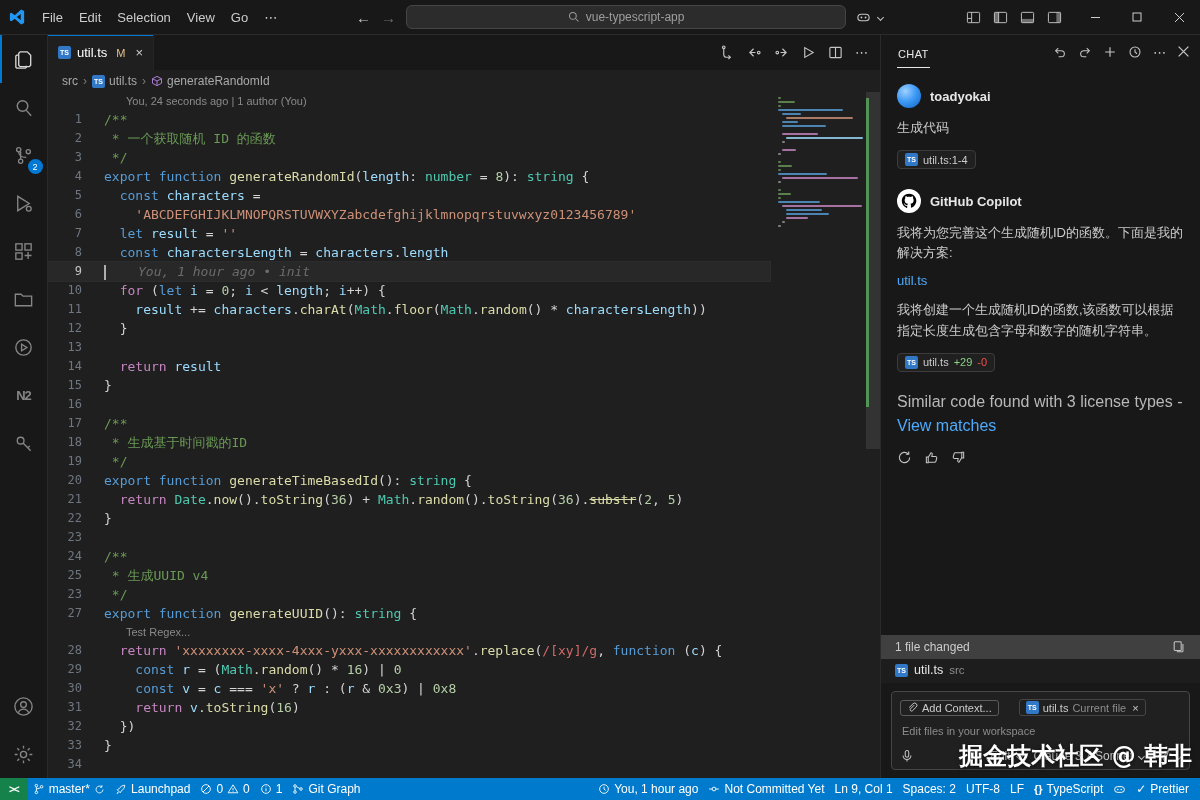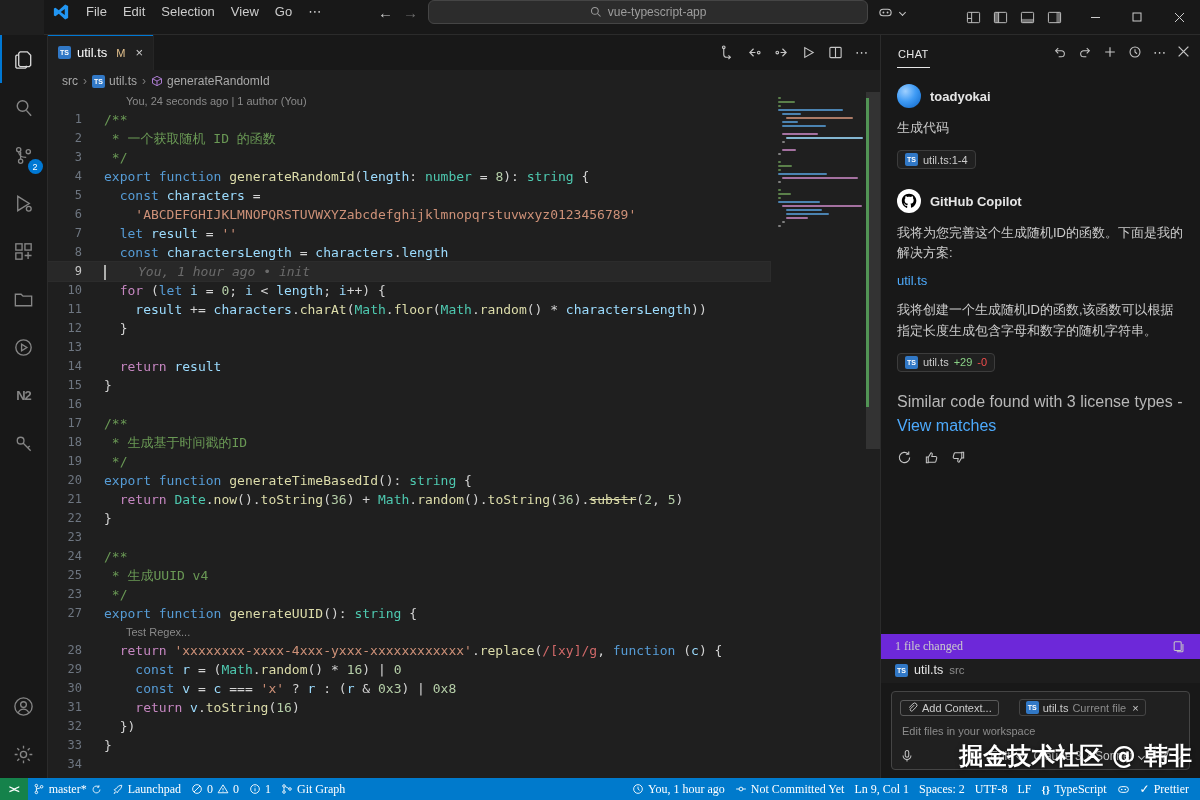--- a/index.html
+++ b/index.html
@@ -7,21 +7,21 @@
   body {
     width:1200px; height:800px; overflow:hidden;
     background:#1f1f1f; color:#cccccc;
     font-family:"Liberation Sans","DejaVu Sans",sans-serif;
     font-size:13px; -webkit-font-smoothing:antialiased;
   }
   .window { display:flex; flex-direction:column; width:1200px; height:800px; }
 
   
   .titlebar { height:35px; flex:none; background:#181818; border-bottom:1px solid #2b2b2b;
-    display:flex; align-items:flex-start;margin-left:44px; }
+    display:flex; align-items:center; }
   .tb-left { display:flex; align-items:center; flex:none; }
   .vscode-logo { width:34px; display:flex; justify-content:center; }
   .menu { padding:4px 8px; border-radius:4px; color:#cccccc; cursor:pointer; font-size:13px; }
   .tb-center { flex:1; display:flex; align-items:center; justify-content:center; gap:10px; min-width:0; }
   .nav-arrow { color:#cccccc; font-size:15px; cursor:pointer; }
   .nav-arrow.dim { color:#6e6e6e; }
   .searchbox { width:440px; height:24px; background:#2c2c2c; border:1px solid #454545;
     border-radius:6px; display:flex; align-items:center; justify-content:center; gap:6px;
     color:#9d9d9d; font-size:12px; cursor:pointer; }
   .copilot-tb { display:flex; align-items:center; gap:3px; color:#c5c5c5; cursor:pointer; }
@@ -111,21 +111,21 @@
   .added { color:#89d185; } .removed { color:#f14c4c; }
   .filelink { color:#4daafc; cursor:pointer; margin:0 0 10px; }
   .license { font-size:16px; color:#b8b8b8; line-height:1.5; margin:4px 0 10px; }
   .license a { color:#4daafc; text-decoration:none; cursor:pointer; }
   .msg-actions { display:flex; gap:12px; color:#c5c5c5; margin:2px 0 8px; }
   .msg-actions > span { cursor:pointer; display:flex; }
   .chat-spacer { flex:1; }
 
   .chat-bottom { flex:none; padding:0 0 8px; }
   .fc-row { display:flex; align-items:flex-end; padding:5px 14px; font-size:12px; color:#cccccc;
-    background:#6d28d9;font-family:Liberation Serif, serif; }
+    background:#404040; }
   .fc-row .fc-icon { margin-left:auto; color:#c5c5c5; cursor:pointer; display:flex; }
   .file-row { display:flex; align-items:center; gap:6px; padding:4px 14px 6px; background:#1d1d1d;
     font-size:12.5px; color:#e6e6e6; cursor:pointer; }
   .file-row .path { color:#8c8c8c; font-size:11.5px; }
   .input-box { margin:8px 10px 0; border:1px solid #454545; border-radius:4px; background:#202020;
     padding:7px 8px 6px; }
   .ctx-row { display:flex; gap:20px; align-items:center; flex-wrap:wrap; }
   .ctx-btn { display:inline-flex; align-items:center; gap:4px; border:1px solid #5a5a5a; border-radius:3px;
     padding:1px 6px; font-size:11px; color:#cccccc; cursor:pointer; background:transparent; }
   .ctx-chip { display:inline-flex; align-items:center; gap:4px; border:1px solid #454545; border-radius:3px;
@@ -139,21 +139,21 @@
   .watermark { position:absolute; right:8px; bottom:6px; font-size:24px; font-weight:bold; color:#ffffff;
     text-shadow:0 1px 4px rgba(0,0,0,.65); white-space:nowrap; pointer-events:none; z-index:40;
     font-family:"DejaVu Sans","Liberation Sans",sans-serif; }
 
   
   .statusbar { height:22px; flex:none; background:#007acc; color:#ffffff; display:flex;
     align-items:stretch; font-size:12px; }
   .remote { background:#15824b; display:flex; align-items:center; padding:0 9px; font-weight:bold;
     font-size:10px; cursor:pointer; letter-spacing:-1px; }
   .sb-group { display:flex; align-items:stretch; }
-  .sb-item { display:flex; align-items:center; gap:4px; padding:11px 5px; cursor:pointer;font-family:Liberation Serif, serif; }
+  .sb-item { display:flex; align-items:center; gap:4px; padding:11px 5px; cursor:pointer; }
   .sb-right { margin-left:auto; display:flex; align-items:stretch; padding-right:6px; }
   .braces { font-weight:bold; font-size:11px; }
   svg { display:block; }
 </style>
 </head>
 <body>
 
 <div class="window">
 
   <div class="titlebar">

